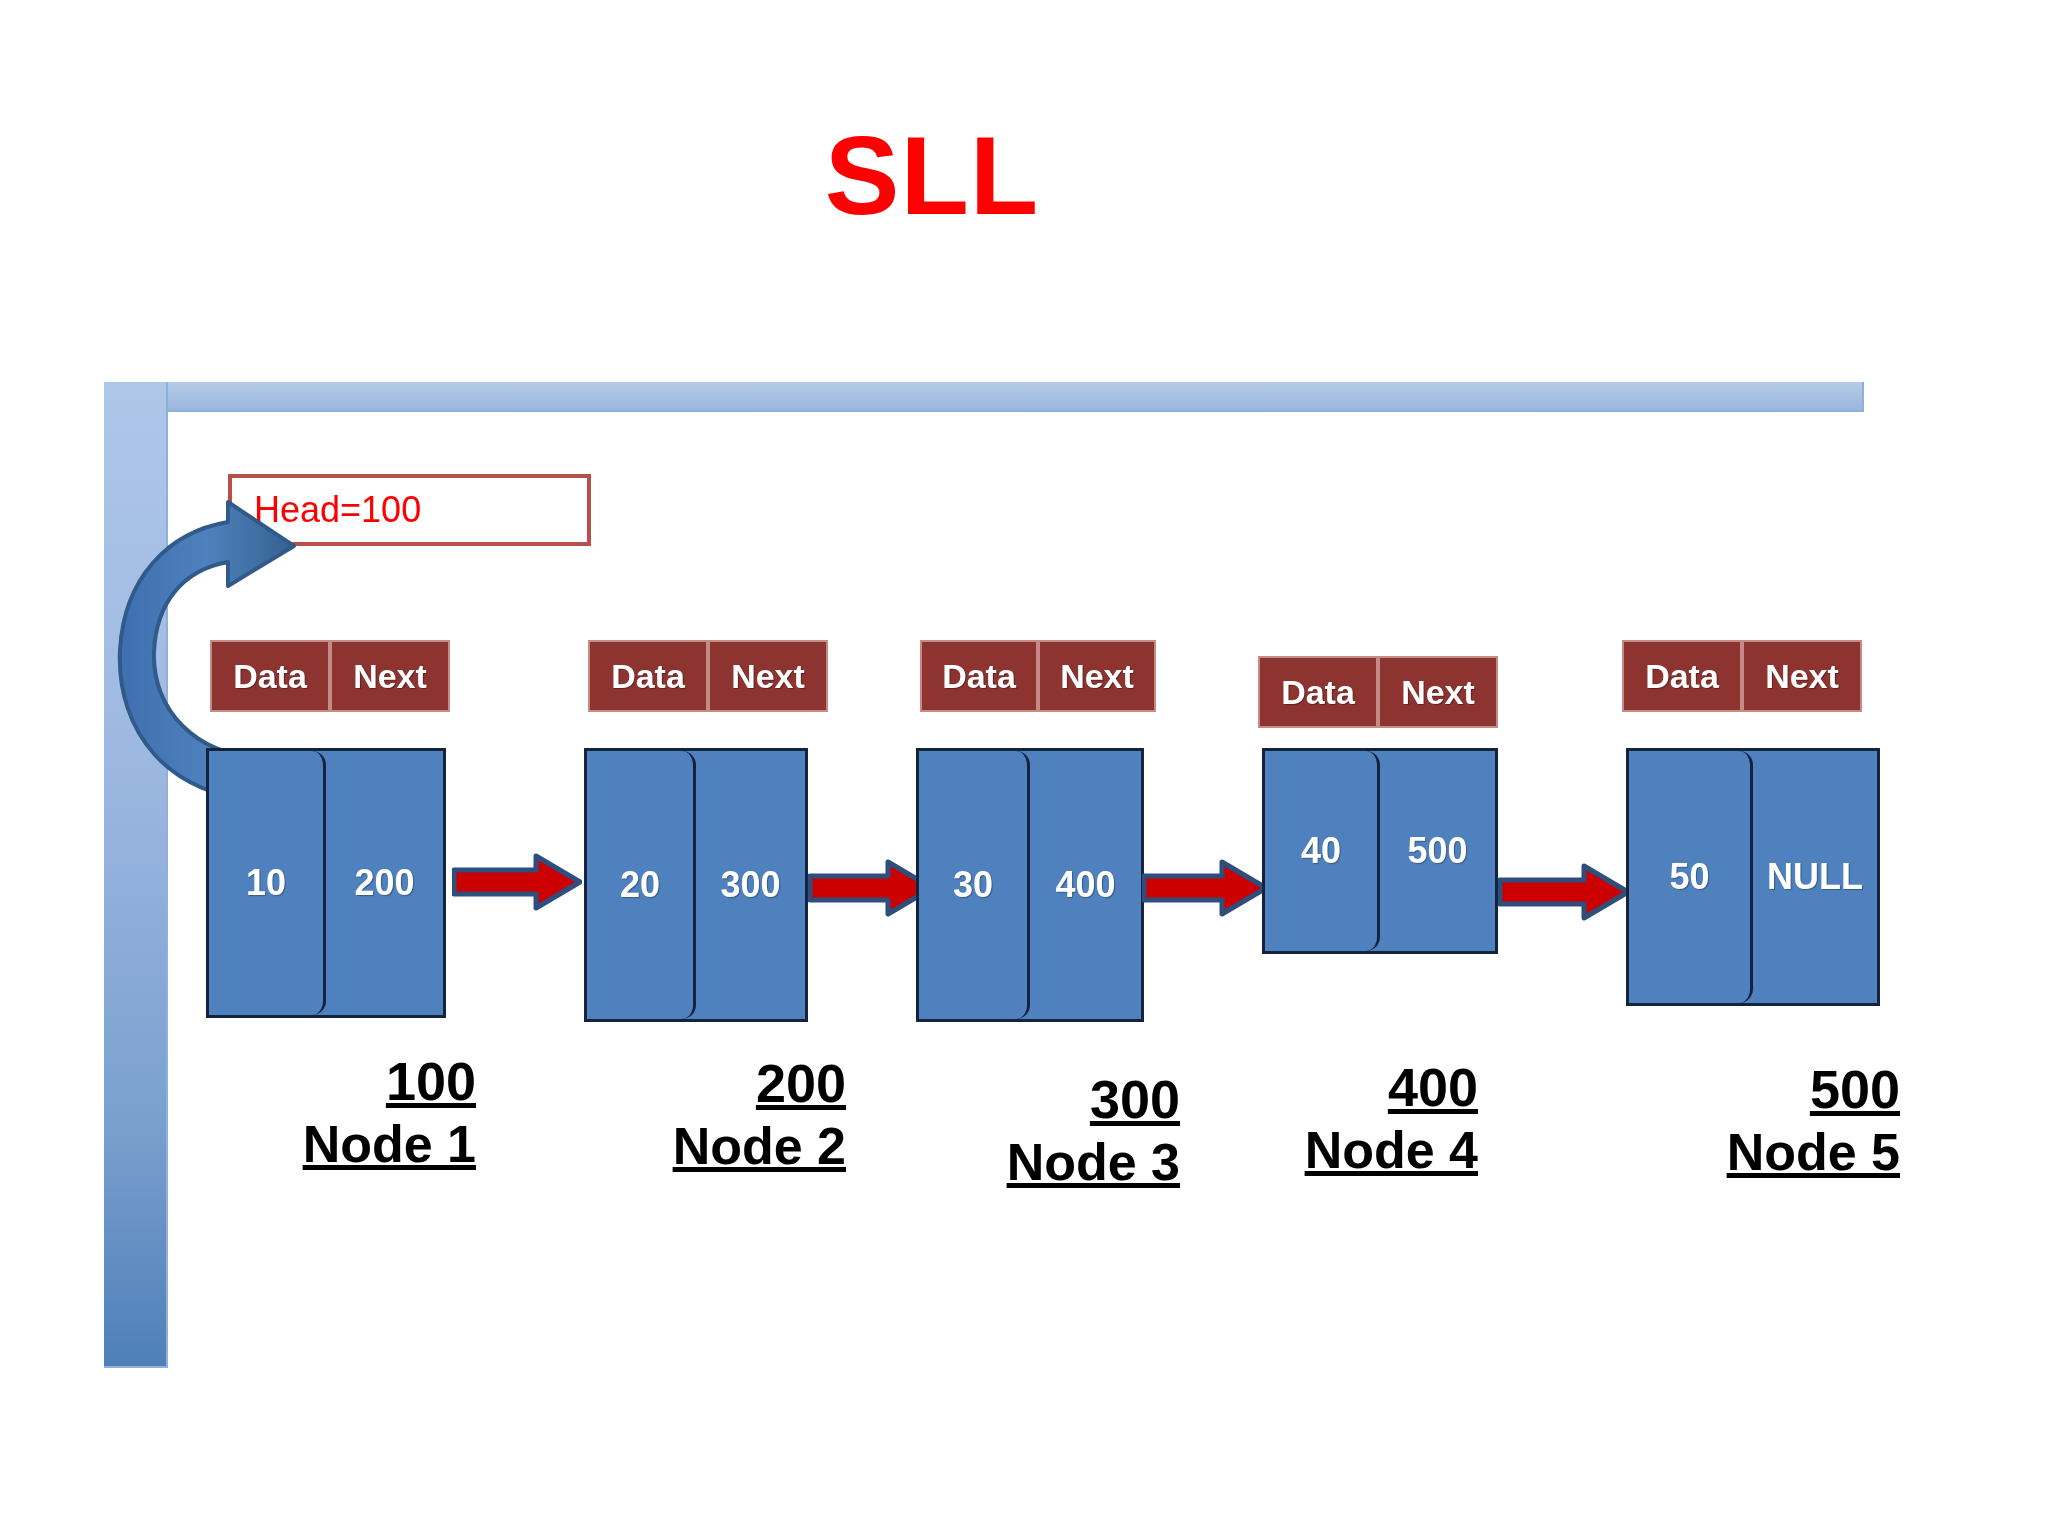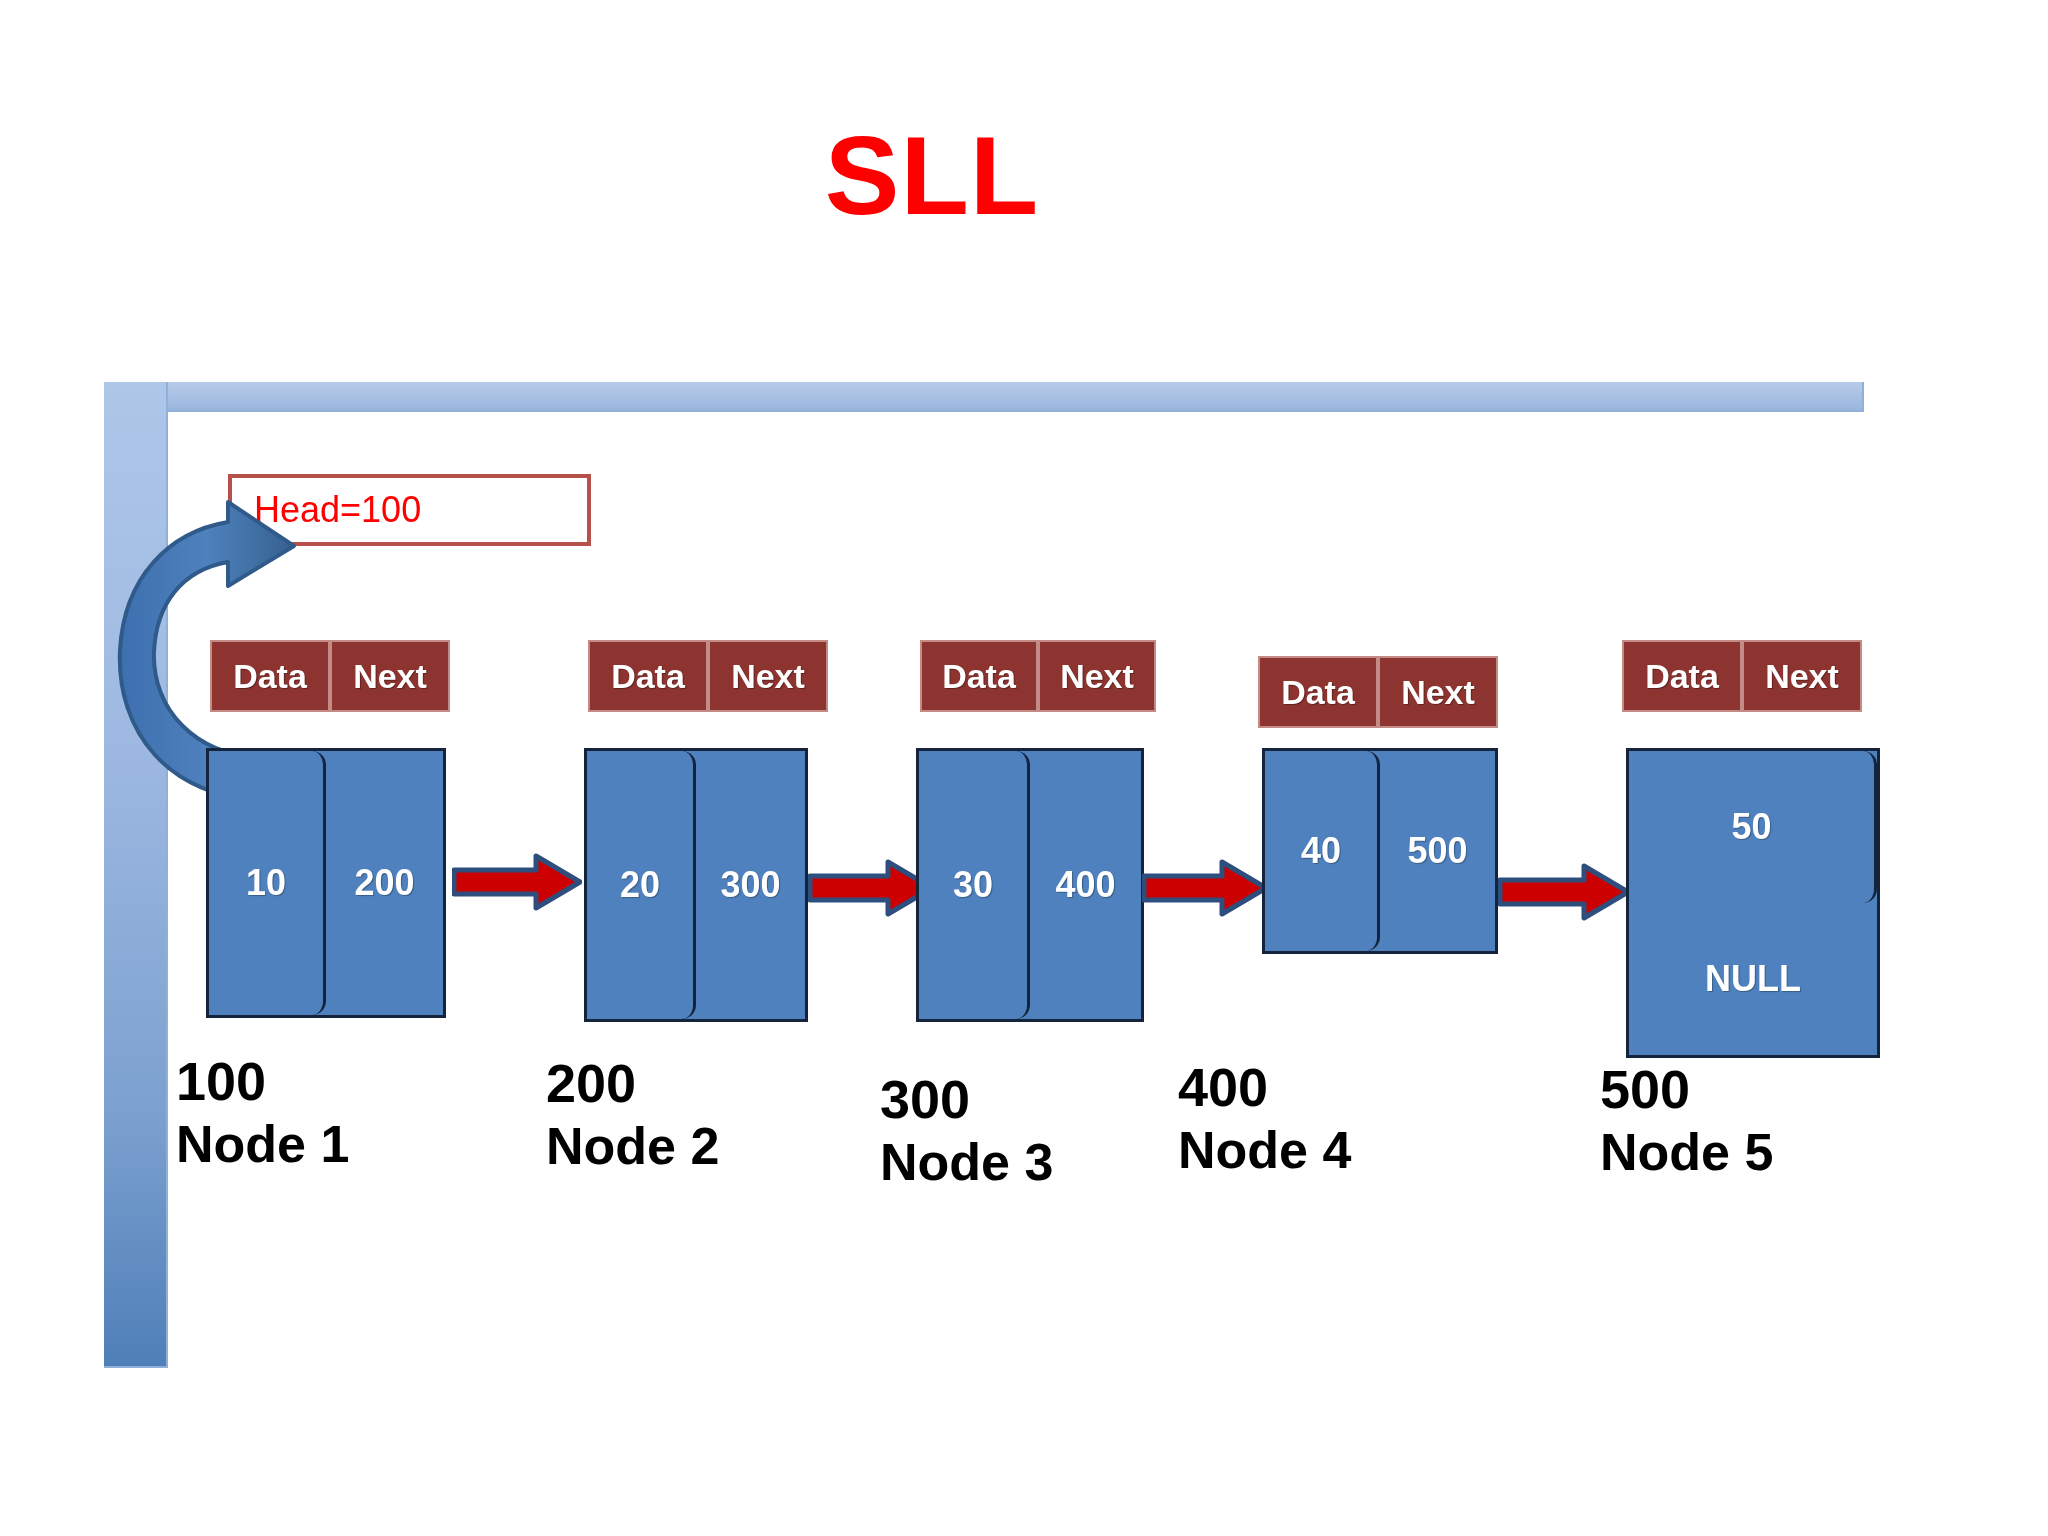--- a/index.html
+++ b/index.html
@@ -106,25 +106,26 @@
     font-size:36px;
     font-weight:bold;
     text-shadow:1px 1px 1px rgba(0,0,0,.3);
     box-sizing:border-box;
     border-radius:14px;
   }
   .node-body .cell.left{border-right:3px solid #14243c;}
 
   .node-caption{
     position:absolute;
-    text-align:left;
+    text-align:right;
     color:#000000;
     font-weight:bold;
     line-height:1.18;
     white-space:nowrap;
+    text-decoration:underline;
   }
   .node-caption .addr{font-size:54px;display:block;}
   .node-caption .name{font-size:52px;display:block;}
 
   
   .link-arrow{position:absolute;pointer-events:none;}
 </style>
 </head>
 <body>
 
@@ -233,21 +234,21 @@
 
   <svg class="link-arrow" style="left:1498px;top:862px;width:132px;height:60px;" viewBox="0 0 132 60">
     <path d="M2 18 L86 18 L86 4 L130 30 L86 56 L86 42 L2 42 Z" fill="#CC0000" stroke="#2E4E7E" stroke-width="5" stroke-linejoin="round"></path>
   </svg>
 
   <div class="node">
     <div class="node-header" style="left:1622px;top:640px;width:240px;">
       <div class="cell" style="width:120px;">Data</div>
       <div class="cell" style="width:120px;">Next</div>
     </div>
-    <div class="node-body" style="left:1626px;top:748px;width:254px;height:310px;flex-direction:column;">
+    <div class="node-body" style="left:1626px;top:748px;width:254px;height:258px;">
       <div class="cell left">50</div>
       <div class="cell">NULL</div>
     </div>
     <div class="node-caption" style="left:1600px;top:1058px;width:300px;">
       <span class="addr">500</span>
       <span class="name">Node 5</span>
     </div>
   </div>
 
 </div>

